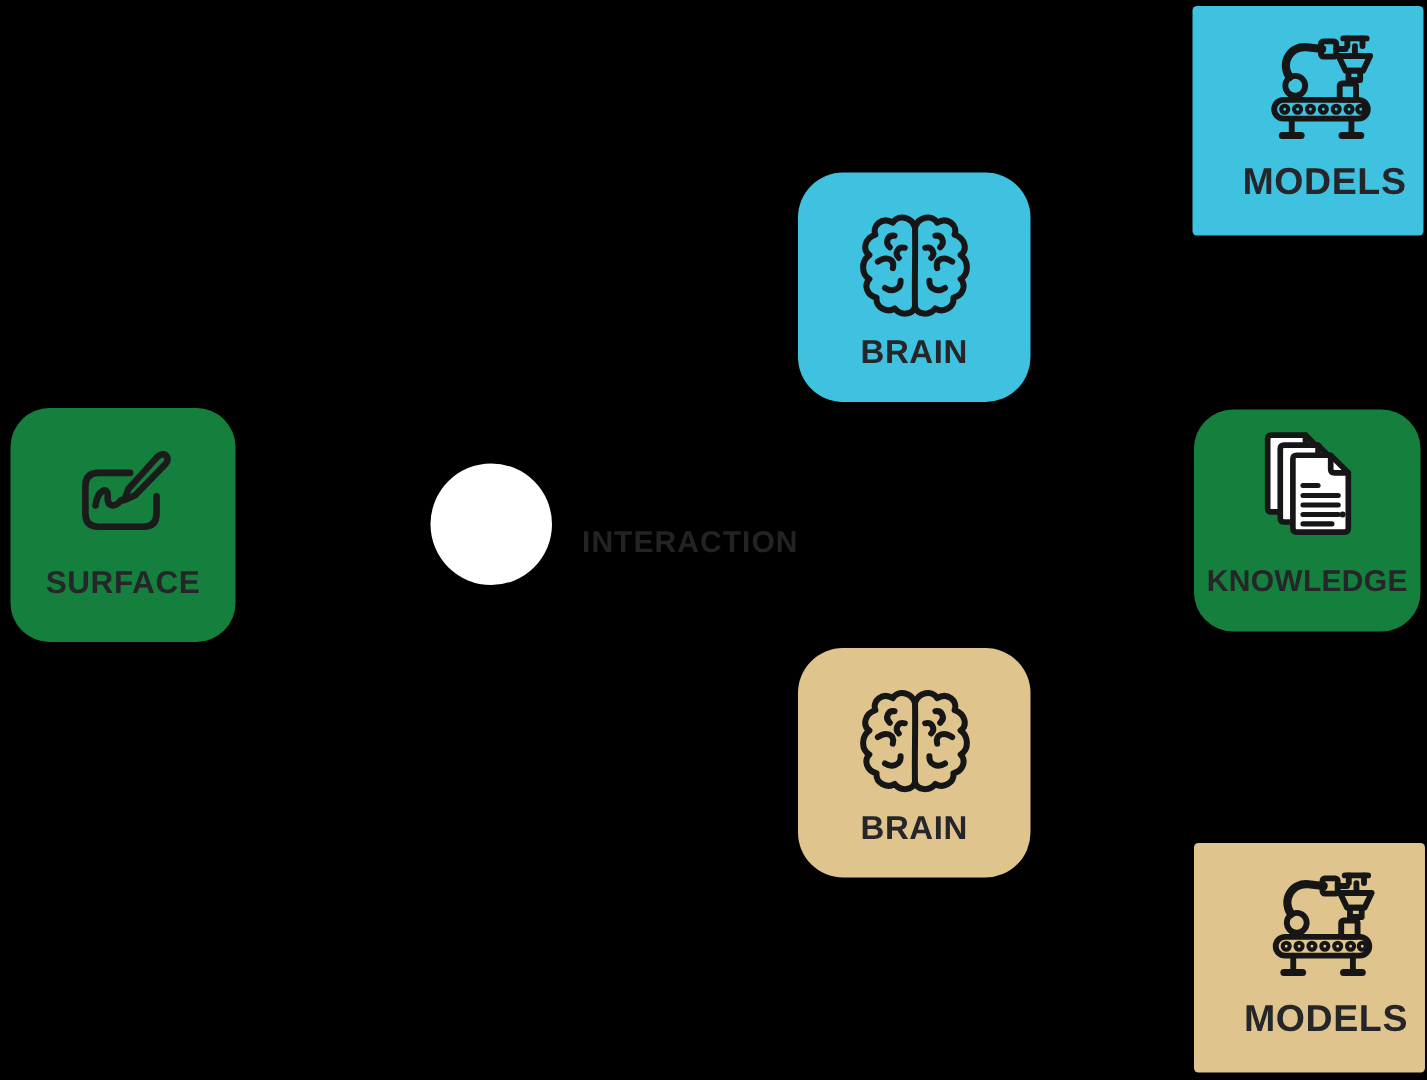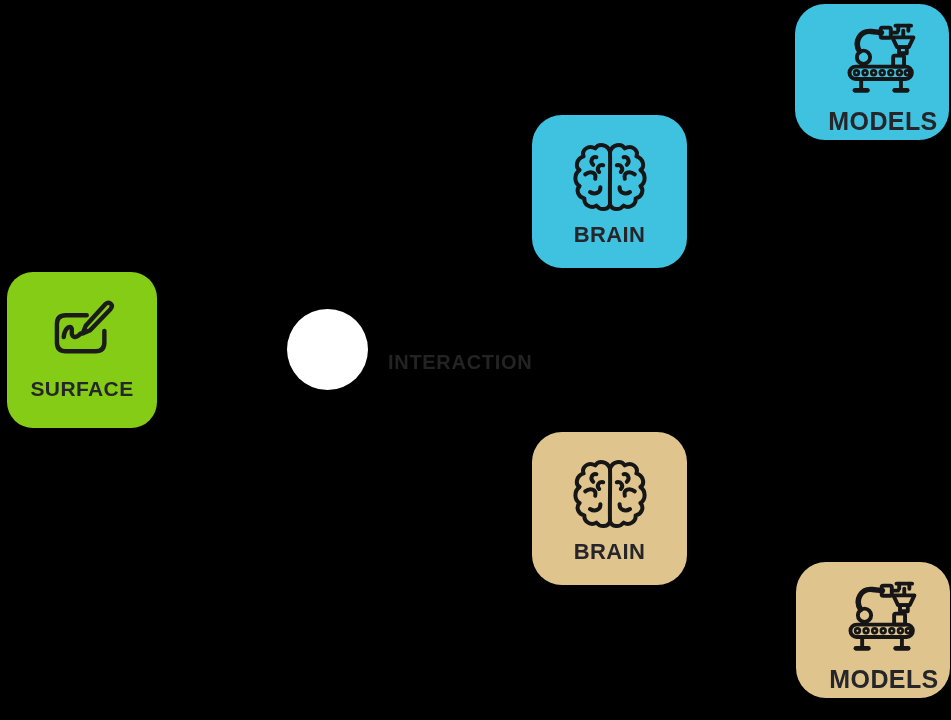--- a/index.html
+++ b/index.html
@@ -22,21 +22,21 @@
     align-items: center;
     box-sizing: border-box;
   }
   .card .label {
     font-weight: 700;
     color: #26262a;
     letter-spacing: 0.4px;
     line-height: 1.1;
     white-space: nowrap;
   }
-  .card-white { background: #84cc16; }
+  .card-white { background: #15803d; }
   .card-cyan  { background: #3fc1e0; }
   .card-tan   { background: #e0c48d; }
 
   #node-surface {
     left: 7px; top: 272px;
     width: 150px; height: 156px;
     border-radius: 26px;
     padding-top: 27px; gap: 17px;
   }
   #node-surface .label { font-size: 21px; }
@@ -44,22 +44,22 @@
   #node-brain-top, #node-brain-bottom {
     width: 155px; height: 153px;
     border-radius: 30px;
     padding-top: 23px; gap: 5px; margin-left: 28px;
   }
   #node-brain-top    { left: 504px; top: 115px; }
   #node-brain-bottom { left: 504px; top: 432px; }
   #node-brain-top .label, #node-brain-bottom .label { font-size: 22px; }
 
   #node-models-top, #node-models-bottom {
-    width: 154px; height: 136px;
-    border-radius: 30px;
+    width: 154px; height: 153px;
+    border-radius: 3px;
     padding-top: 15px; gap: 11px; padding-left: 22px;
   }
   #node-models-top    { left: 795px; top: 4px; }
   #node-models-bottom { left: 796px; top: 562px; }
   #node-models-top .label, #node-models-bottom .label { font-size: 25px; }
 
   #node-knowledge {
     left: 796px; top: 273px;
     width: 151px; height: 148px;
     border-radius: 26px;
@@ -200,20 +200,26 @@
     <div class="label">BRAIN</div>
   </div>
 
   <div class="card card-cyan" id="node-models-top">
     <svg class="icon" width="78" height="78" viewBox="0 0 100 100">
         <use href="#sym-models"></use>
       </svg>
     <div class="label">MODELS</div>
   </div>
 
+  <div class="card card-white" id="node-knowledge">
+    <svg class="icon" width="84" height="84" viewBox="0 0 100 100">
+        <use href="#sym-knowledge"></use>
+      </svg>
+    <div class="label">KNOWLEDGE</div>
+  </div>
 
   <div class="card card-tan" id="node-models-bottom">
     <svg class="icon" width="78" height="78" viewBox="0 0 100 100">
         <use href="#sym-models"></use>
       </svg>
     <div class="label">MODELS</div>
   </div>
 
 </div>
 

